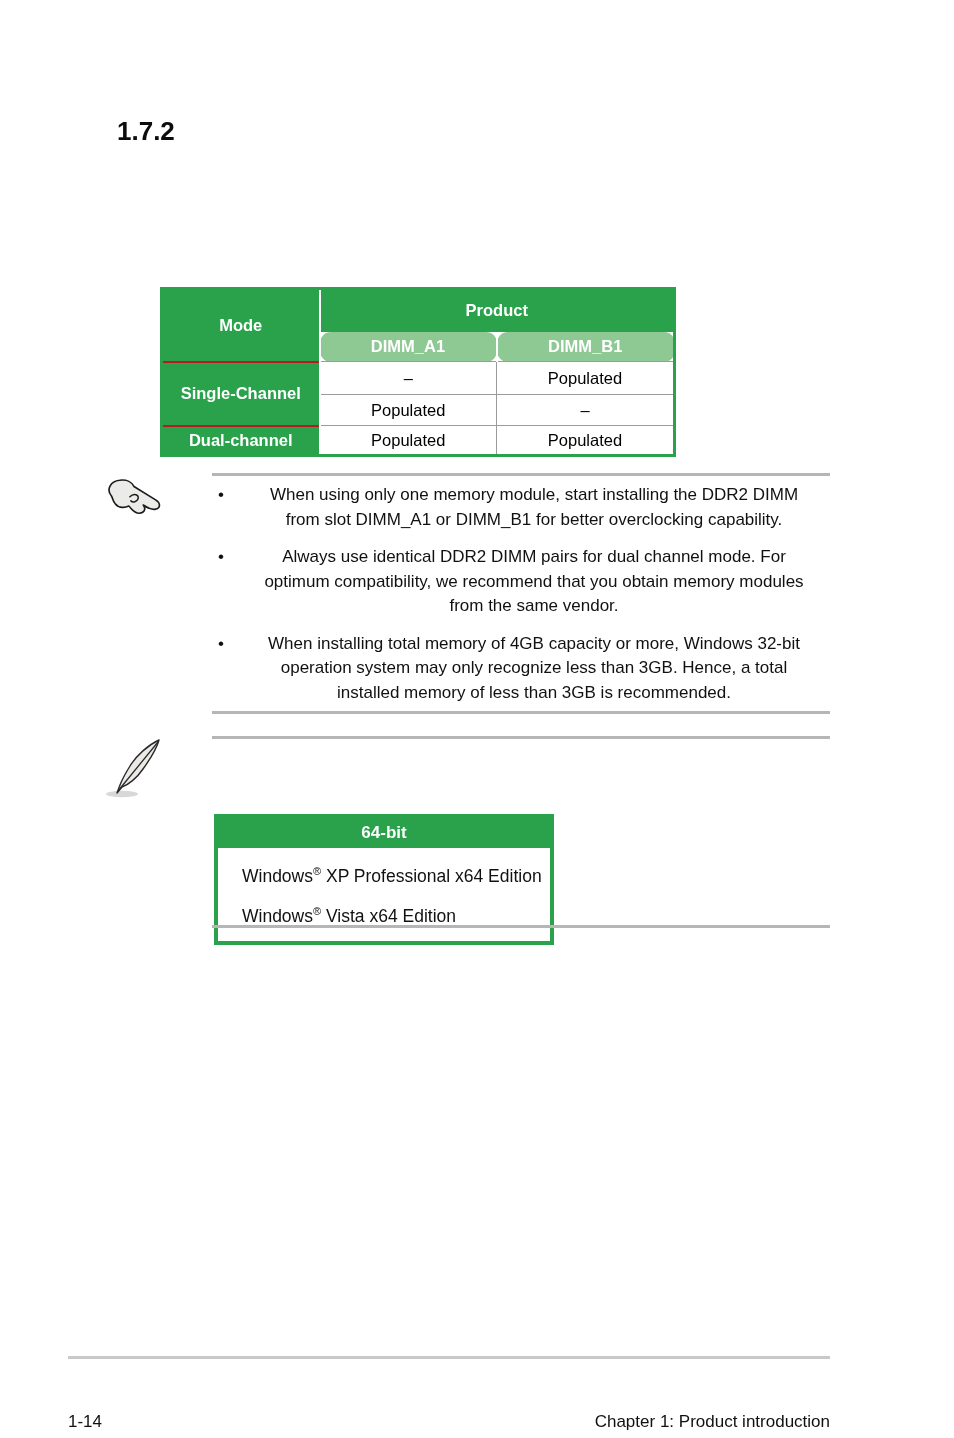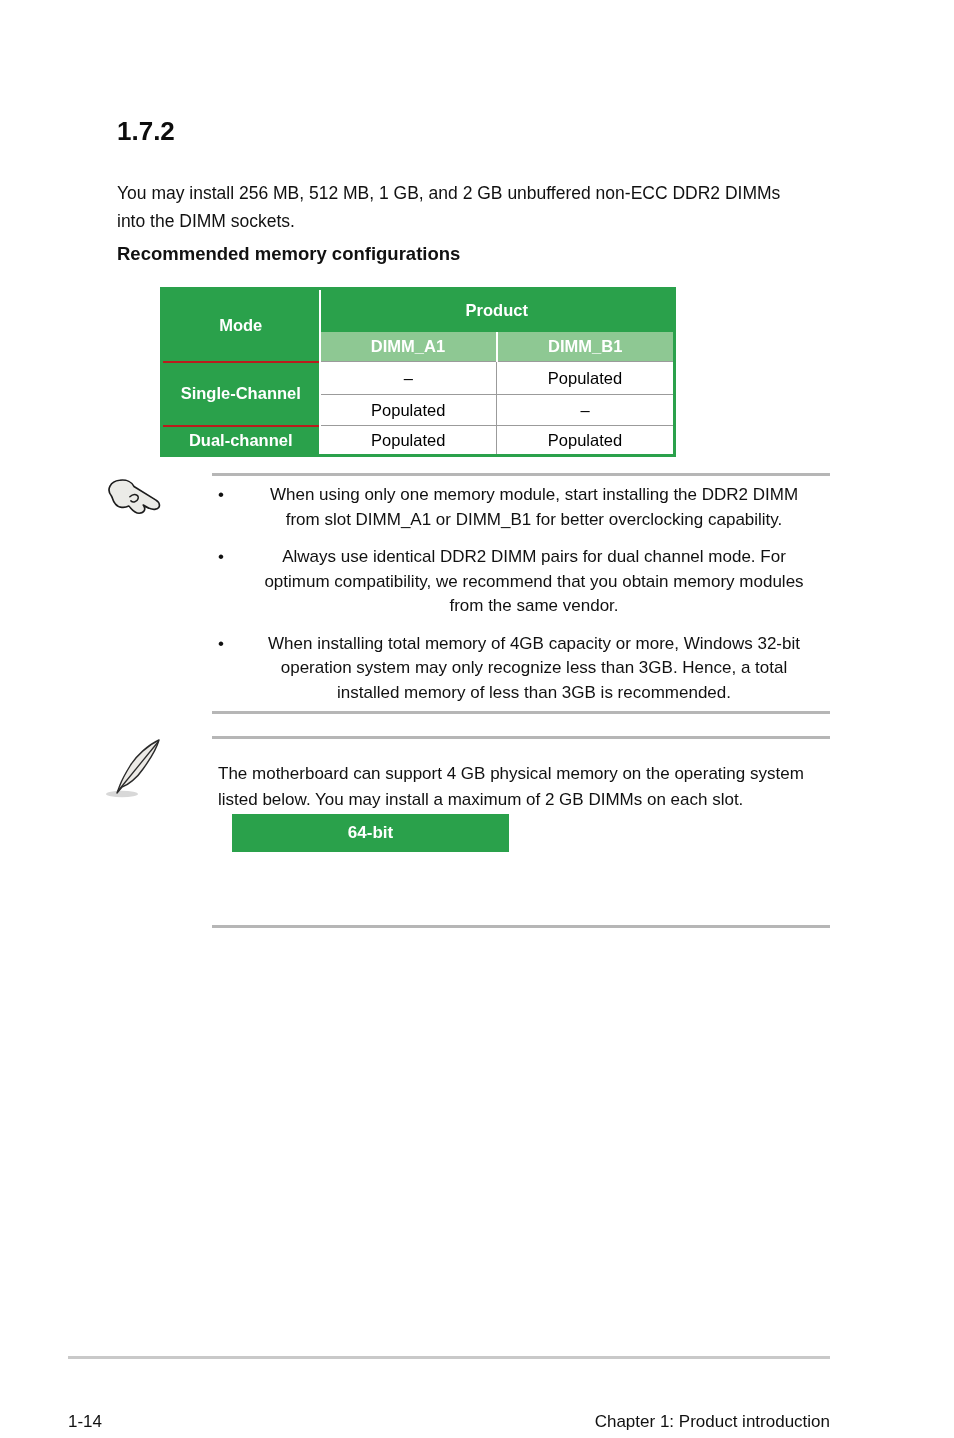--- a/index.html
+++ b/index.html
@@ -18,21 +18,21 @@
 
   
   .subheading { position:absolute; left:117px; top:243px; font-size:18.5px; font-weight:bold; }
 
   
   .mem-table-wrap { position:absolute; left:160px; top:287px; }
   table.mem { border-collapse:collapse; table-layout:fixed; width:513px; border:3px solid #2aa14b; }
   table.mem td { text-align:center; vertical-align:middle; font-size:16.5px; padding:0; }
   td.hg { background:#2aa14b; color:#fff; font-weight:bold; }
   td.mode-cell { border-right:2px solid #fff; }
-  td.dimm { background:#8ec893; color:#fff; font-weight:bold; }
+  td.dimm { background:#8ec893; color:#fff; font-weight:bold;border-radius:11px; }
   td.dimm-a { border-right:2px solid #fff; }
   td.group { background:#2aa14b; color:#fff; font-weight:bold; border-top:2px solid #b91c1c; border-right:2px solid #fff; }
   td.data { background:#fff; color:#000; border:1px solid #9b9b9b; }
   tr.hr1 { height:43px; } tr.hr2 { height:30px; }
   tr.dr1 { height:33px; } tr.dr2 { height:31px; } tr.dr3 { height:30px; }
 
   
   .rule { position:absolute; left:212px; width:618px; height:3px; background:#b6b6b6; }
   .rule-1 { top:473px; } .rule-2 { top:711px; }
   .rule-3 { top:736px; } .rule-4 { top:925px; }
@@ -44,43 +44,41 @@
   
   .bullets { position:absolute; left:218px; top:483px; width:610px; }
   .bullet-row { display:flex; margin-bottom:13px; }
   .bullet-marker { width:35px; font-size:17px; line-height:24.5px; }
   .bullet-text { width:562px; font-size:17px; line-height:24.5px;text-align:center; }
 
   
   .info-text { position:absolute; left:218px; top:744px; width:597px; font-size:17px; line-height:26px; }
 
   
-  .os-table { position:absolute; left:232px; top:814px; width:277px; border:4px solid #2aa14b; background:#fff; box-sizing:border-box; }
+  .os-table { position:absolute; left:214px; top:814px; width:340px; border:4px solid #2aa14b; background:#fff; box-sizing:border-box; }
   .os-header { background:#2aa14b; color:#fff; font-weight:bold; font-size:17px; text-align:center; height:30px; line-height:30px; }
   .os-body { padding:10px 0 12px 24px; }
   .os-row { font-size:17.5px; line-height:26px; margin-bottom:9px; }
   .os-row:last-child { margin-bottom:0; }
   sup.reg { font-size:11px; }
 
   
   .footer-rule { position:absolute; left:68px; top:1356px; width:762px; height:3px; background:#c9c9c9; }
   .footer-bar { position:absolute; left:68px; top:1366px; width:762px; display:flex; justify-content:space-between; font-size:17px;margin-top:46px; }
 </style>
 </head>
 <body>
 
 <div class="page">
 
   <div class="sec-heading">
     <span class="sec-num">1.7.2</span>
   </div>
 
-  <p class="intro">You may install 256 MB, 512 MB, 1 GB, and 2 GB unbuffered non-ECC DDR2 DIMMs into the DIMM sockets.</p>
 
-  <div class="subheading">Recommended memory configurations</div>
 
   <div class="mem-table-wrap">
     <table class="mem">
       <colgroup>
           <col style="width:158px">
           <col style="width:177px">
           <col style="width:178px">
         </colgroup>
       <tbody>
           <tr class="hr1">
@@ -138,24 +136,31 @@
   <div class="rule rule-3"></div>
 
   <span class="quill-icon">
     <svg width="62" height="64" viewBox="0 0 62 64">
       <ellipse cx="17" cy="57" rx="16" ry="3.2" fill="#d8d8d8"></ellipse>
       <path d="M54,3 C43,8 31,19 25,29 C20,37 17,43 15,48 L12,56 L17,50 C23,48 32,41 38,32 C46,21 52,10 54,3 Z" fill="#eceae6" stroke="#2a2a2a" stroke-width="1.4" stroke-linejoin="round"></path>
       <path d="M53,5 L13,54" fill="none" stroke="#2a2a2a" stroke-width="1.3"></path>
     </svg>
   </span>
 
-  <p class="info-text">The motherboard can support 4 GB physical memory on the operating system listed below. You may install a maximum of 2 GB DIMMs on each slot.</p>
 
   <div class="os-table">
     <div class="os-header">64-bit</div>
+    <div class="os-body">
+      <div class="os-row">
+        <span>Windows</span><sup class="reg">®</sup><span> XP Professional x64 Edition</span>
+      </div>
+      <div class="os-row">
+        <span>Windows</span><sup class="reg">®</sup><span> Vista x64 Edition</span>
+      </div>
+    </div>
   </div>
 
   <div class="rule rule-4"></div>
 
   <div class="footer-rule"></div>
   <div class="footer-bar">
     <span>1-14</span>
     <span>Chapter 1: Product introduction</span>
   </div>
 

